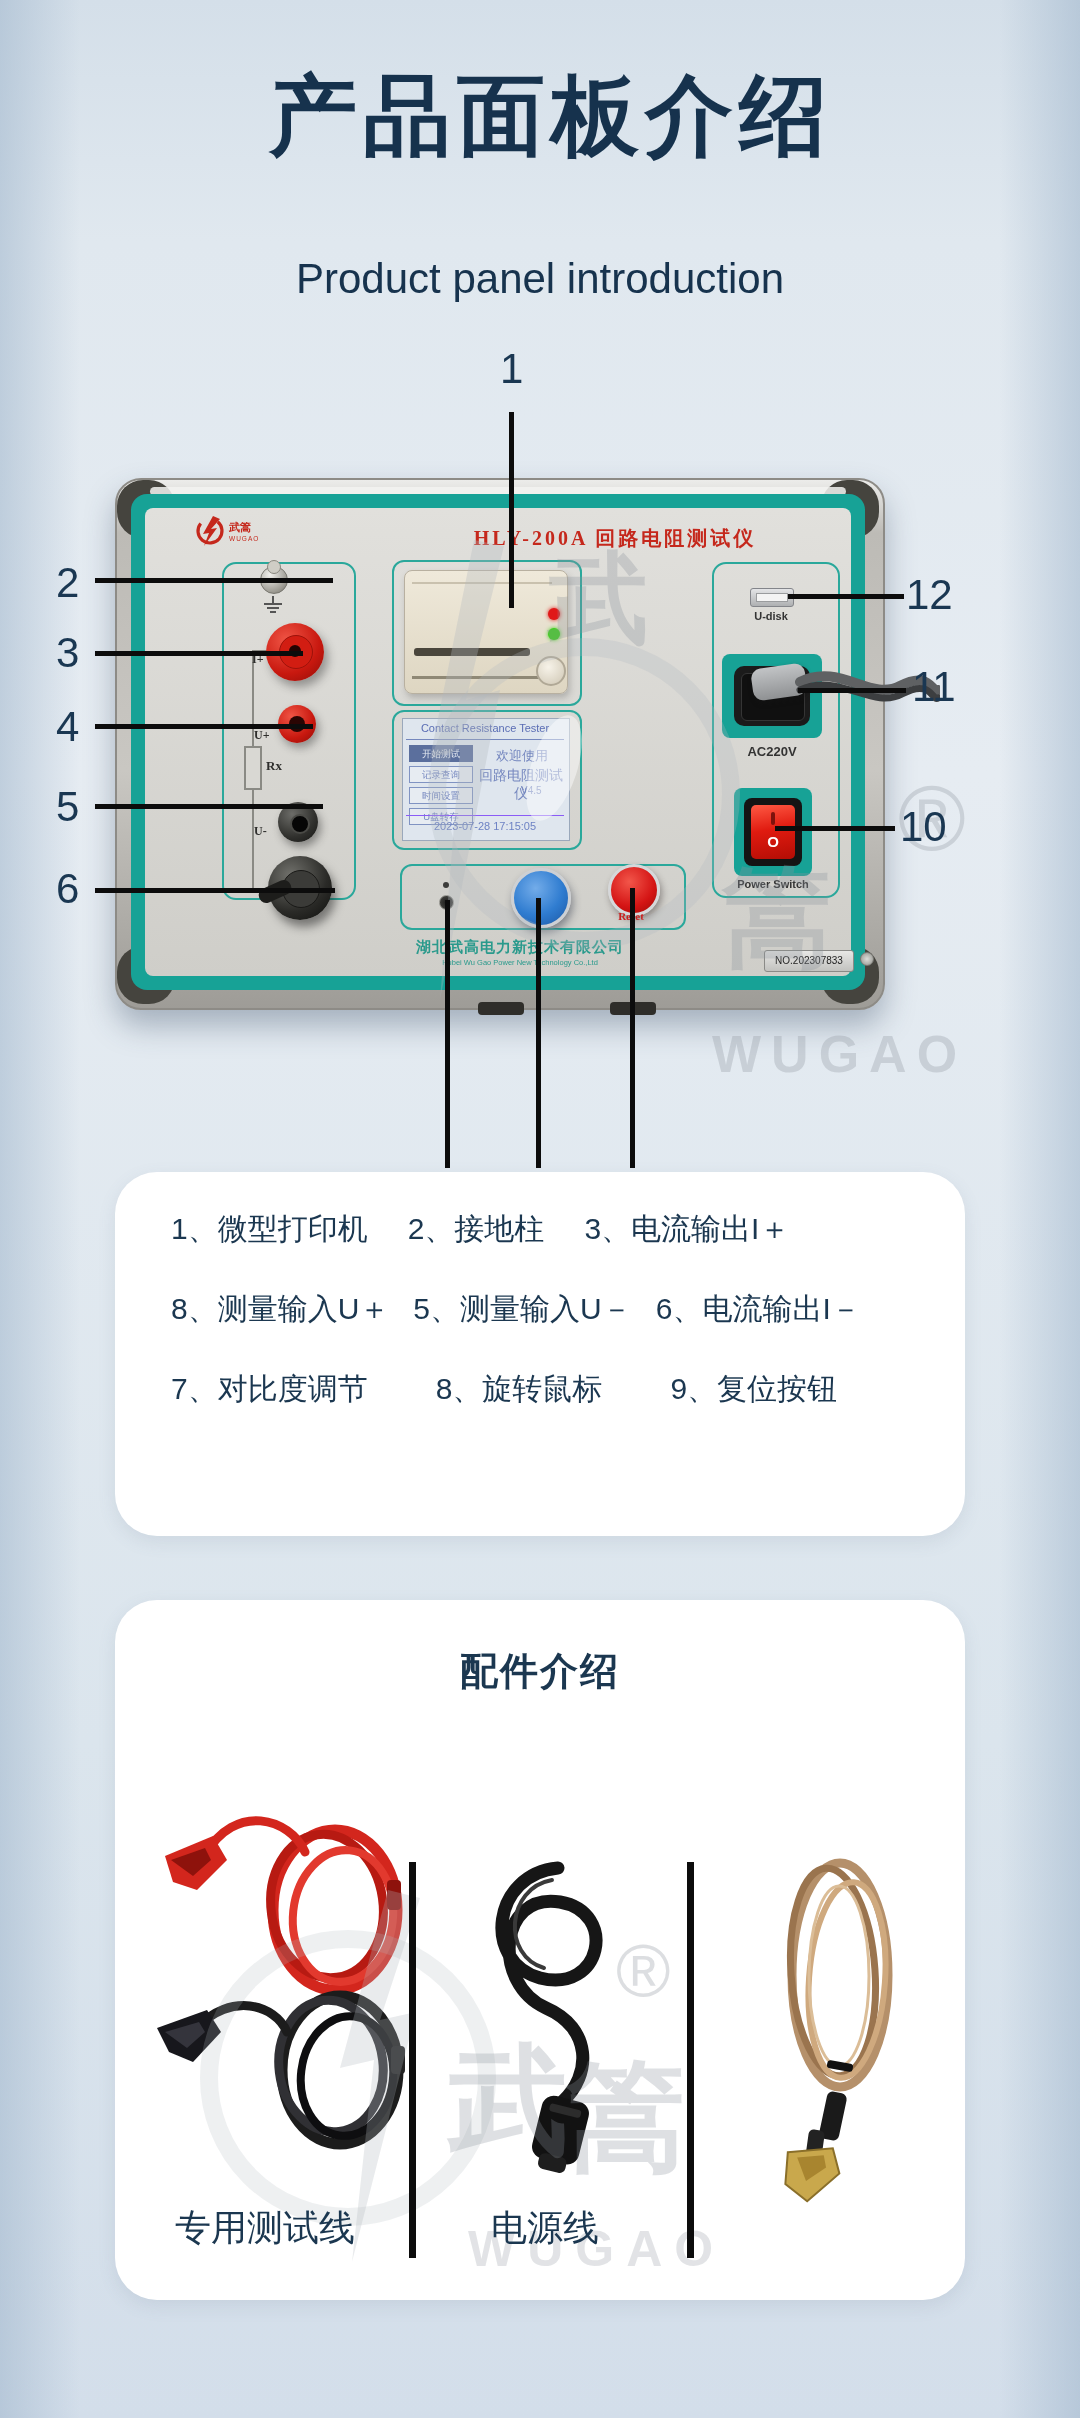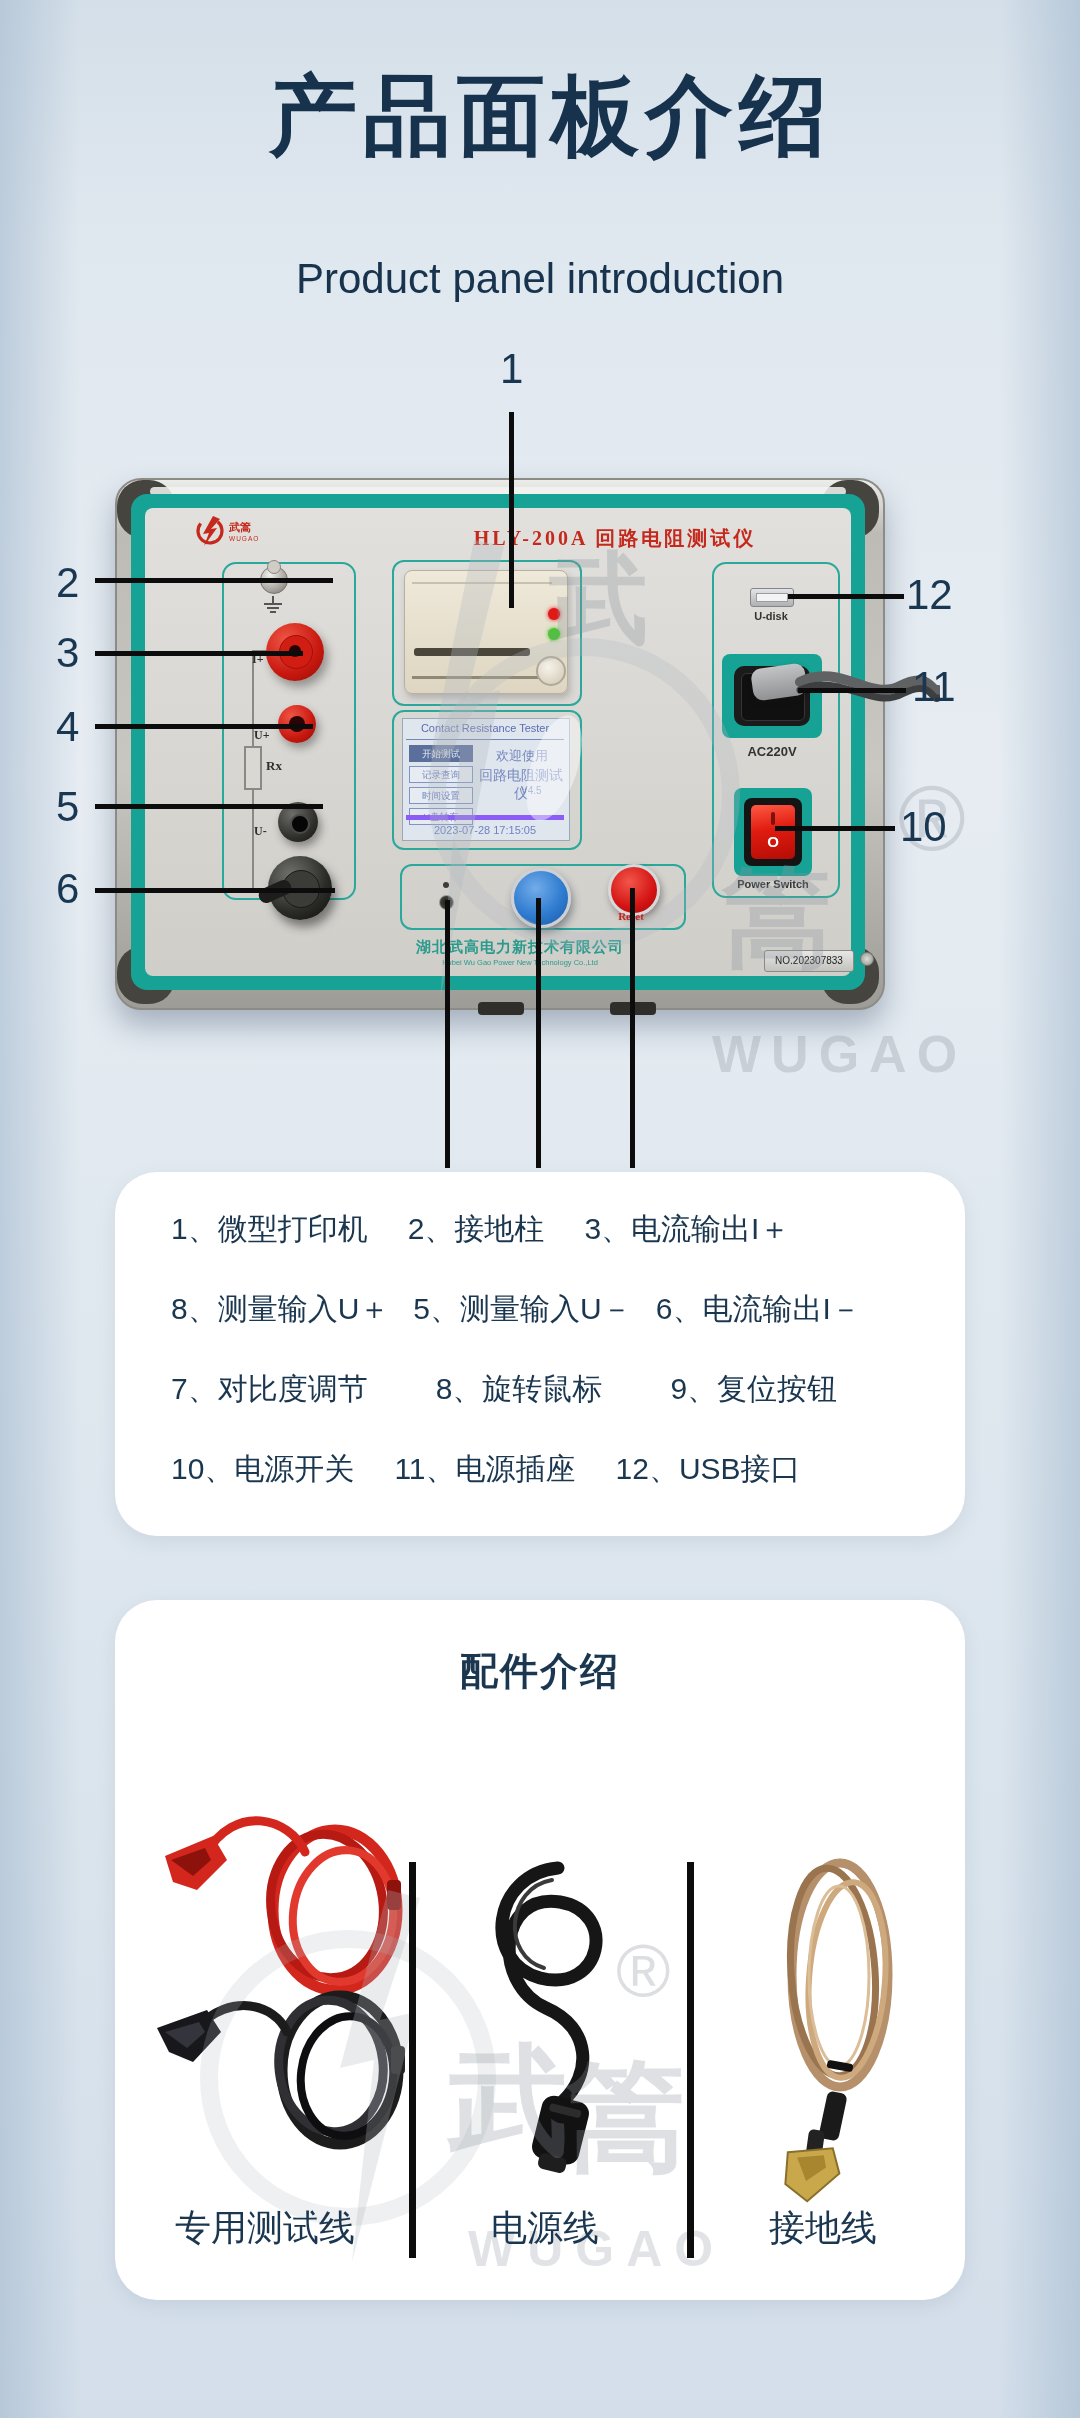--- a/index.html
+++ b/index.html
@@ -113,21 +113,21 @@
       <div class="abs" style="left:3px;top:3px;width:158px;height:17px;text-align:center;font-size:11px;color:#5a6db4;border-bottom:1px solid #7487bd;">Contact Resistance Tester</div>
       <div class="abs" style="left:6px;top:26px;">
         <div class="mi sel">开始测试</div>
         <div class="mi">记录查询</div>
         <div class="mi">时间设置</div>
         <div class="mi">U盘转存</div>
       </div>
       <div class="abs" style="left:76px;top:28px;width:86px;text-align:center;font-size:13px;color:#7587bf;">欢迎使用</div>
       <div class="abs" style="left:72px;top:48px;width:92px;text-align:center;font-size:14px;color:#7587bf;">回路电阻测试仪</div>
       <div class="abs" style="left:118px;top:66px;font-size:10px;color:#7587bf;">V4.5</div>
-      <div class="abs" style="left:3px;top:96px;width:158px;border-top:5px solid #8b5cf6;text-align:center;font-size:11px;color:#6d82c4;padding-top:4px;">2023-07-28 17:15:05</div>
+      <div class="abs" style="left:3px;top:96px;width:158px;border-top:1px solid #8b5cf6;text-align:center;font-size:11px;color:#6d82c4;padding-top:4px;">2023-07-28 17:15:05</div>
       <div class="abs" style="left:128px;top:-6px;width:46px;height:110px;background:rgba(255,255,255,.45);transform:rotate(18deg);border-radius:50%;"></div>
     </div>
 
     <div class="teal-box" style="left:400px;top:864px;width:282px;height:62px;border-radius:12px;"></div>
     <div class="post" style="left:443px;top:882px;width:6px;height:6px;background:#3c3c3a;"></div>
     <div class="post" style="left:439px;top:895px;width:13px;height:13px;background:radial-gradient(circle,#1c1c1a,#4d4d49);border:1px solid #90908a;"></div>
     <div class="post" style="left:511px;top:868px;width:54px;height:54px;background:radial-gradient(circle at 40% 32%,#73ace9,#2f7cd0 55%,#1b57a4);border:3px solid #cdd0d4;box-shadow:2px 5px 8px rgba(30,40,60,.45);"></div>
     <div class="post" style="left:608px;top:864px;width:46px;height:46px;background:radial-gradient(circle at 40% 32%,#f2564a,#d41414 60%,#9c0a06);border:3px solid #d6d8da;box-shadow:2px 4px 7px rgba(40,30,30,.4);"></div>
     <div class="abs" style="left:600px;top:910px;width:62px;text-align:center;font-size:11px;font-weight:700;color:#cc1f1f;font-family:'Liberation Serif',serif;">Reset</div>
 
@@ -210,25 +210,20 @@
     </div>
     <div class="lrow g2">
       <span>8、测量输入U＋</span>
       <span>5、测量输入U－</span>
       <span>6、电流输出I－</span>
     </div>
     <div class="lrow g3">
       <span>7、对比度调节</span>
       <span>8、旋转鼠标</span>
       <span>9、复位按钮</span>
-    </div>
-    <div class="lrow g4">
-      <span>10、电源开关</span>
-      <span>11、电源插座</span>
-      <span>12、USB接口</span>
     </div>
   </div>
 
   <div class="card" style="top:1600px;height:700px;"></div>
   <div class="abs" style="left:115px;top:1646px;width:850px;text-align:center;font-size:38px;font-weight:600;color:#1b3750;letter-spacing:2px;">配件介绍</div>
 
   <svg class="abs" style="left:135px;top:1760px;" width="280" height="430">
     <ellipse cx="200" cy="150" rx="62" ry="80" fill="none" stroke="#d3261d" stroke-width="11"></ellipse>
     <ellipse cx="192" cy="146" rx="56" ry="72" fill="none" stroke="#b71a12" stroke-width="9" transform="rotate(-8 192 146)"></ellipse>
     <ellipse cx="208" cy="156" rx="50" ry="66" fill="none" stroke="#e2392e" stroke-width="8" transform="rotate(6 208 156)"></ellipse>
@@ -277,15 +272,14 @@
     <div class="wmt" style="left:448px;top:2040px;font-size:120px;opacity:.28;">武</div>
     <div class="wmt" style="left:566px;top:2056px;font-size:120px;opacity:.28;">篙</div>
     <div class="wmt" style="left:468px;top:2224px;font-size:50px;letter-spacing:12px;opacity:.25;">WUGAO</div>
     <div class="wmt" style="left:616px;top:1934px;font-size:74px;font-weight:400;opacity:.3;">®</div>
   </div>
 
   <div class="divider" style="left:409px;top:1862px;height:396px;"></div>
   <div class="divider" style="left:687px;top:1862px;height:396px;"></div>
   <div class="acc-label" style="left:125px;top:2204px;width:280px;">专用测试线</div>
   <div class="acc-label" style="left:412px;top:2204px;width:266px;">电源线</div>
-  <div class="acc-label" style="left:690px;top:2204px;width:266px;">接地线</div>
 
 </div>
 
 </body></html>

